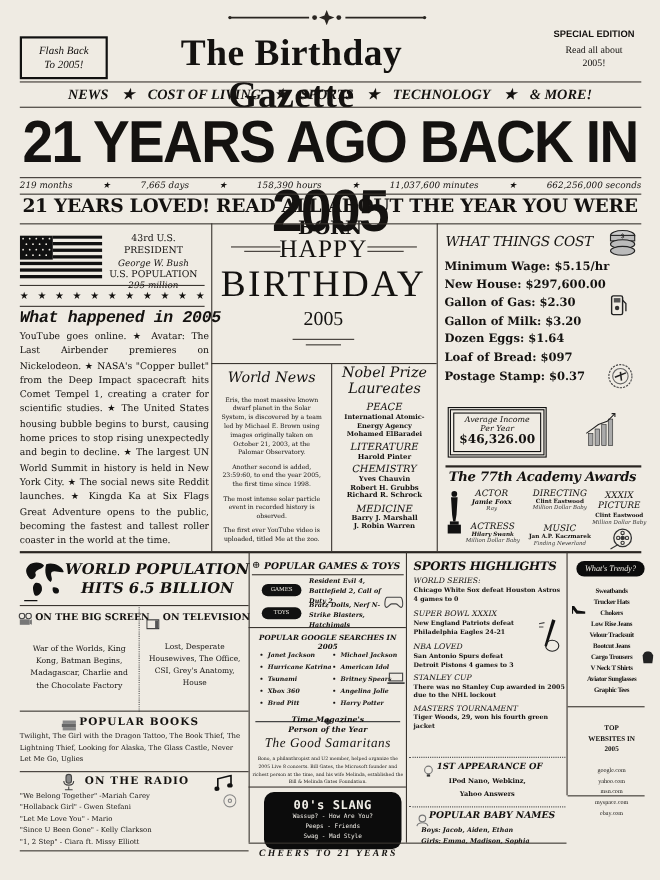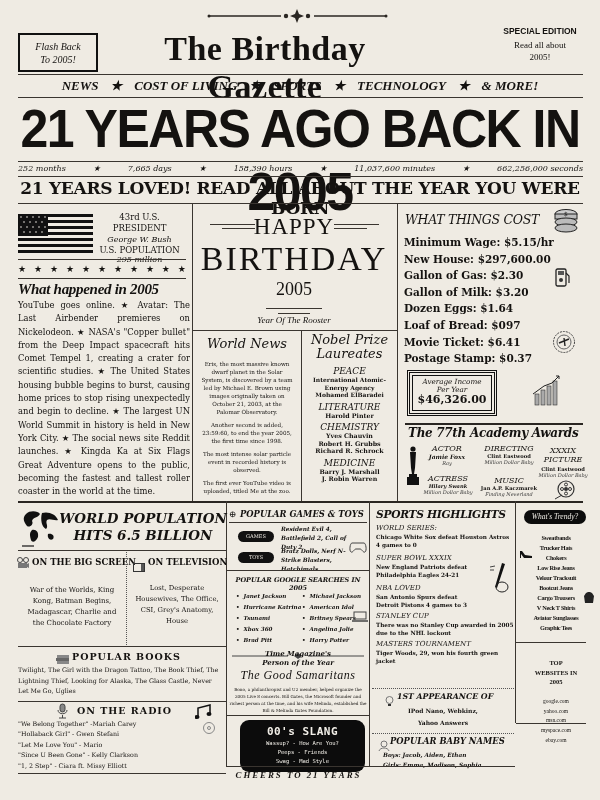--- a/index.html
+++ b/index.html
@@ -31,21 +31,21 @@
   .stats { top: 164px; left: 18px; width: 565px; display:flex; justify-content:space-between; font-size: 8px; font-style: italic; }
   .subhead { top: 178px; left: 0; width: 600px; text-align:center; font-family:"DejaVu Serif", serif; font-size: 17px; font-weight: bold; letter-spacing: -0.3px;}
 
   .body-s { font-size: 8.4px; line-height: 13.3px; text-align: justify; font-family: "DejaVu Serif", serif; }
 
   .flag { left: 18px; top: 214px; width: 75px; height: 40px; }
   .pres { left: 92px; top: 212px; width: 95px; text-align: center; font-size: 8.5px; line-height: 11px; }
 
   .stars-row { left: 18px; top: 264px; width: 168px; display:flex; justify-content:space-between; font-size: 9px; }
 
-  .whathead { left: 18px; top: 281px; font-size: 15px; font-style: italic; font-weight: bold; font-family: Liberation Serif, serif; letter-spacing: -0.3px; }
+  .whathead { left: 18px; top: 281px; font-size: 15px; font-style: italic; font-weight: bold; font-family: Liberation Mono, monospace; letter-spacing: -0.3px; }
 
   .hb { left: 194px; top: 212px; width: 200px; text-align:center; font-family: "Liberation Serif", serif; }
 
   .col-head { font-family: "DejaVu Serif", serif; font-style: italic; font-weight: normal; }
 
   .cost-list { left: 404px; top: 234px; font-family: "DejaVu Serif", serif; font-weight: bold; font-size: 10.5px; line-height: 16.6px; }
   .income { left: 407px; top: 370px; width: 90px; height: 46px; border: 3px double #111; border-width: 3px; outline: 1px solid #111; outline-offset: -6px; text-align:center; font-family: "DejaVu Serif", serif; }
 
   .award-grid { font-family: "DejaVu Serif", serif; text-align:center; }
   .script { font-family: "DejaVu Serif", serif; font-style: italic; font-size: 5px; color:#333; }
@@ -96,21 +96,21 @@
   <span>TECHNOLOGY</span>
     <span>★</span>
   <span>&amp; MORE!</span>
 </div>
 <div class="hline" style="left:18px;top:97px;width:565px;"></div>
 
 <div class="abs headline">21 YEARS AGO BACK IN 2005</div>
 
 <div class="hline" style="left:18px;top:161px;width:565px;"></div>
 <div class="abs stats">
-  <span>252 months</span>
+  <span>219 months</span>
     <span>★</span>
   <span>7,665 days</span>
     <span>★</span>
   <span>158,390 hours</span>
     <span>★</span>
   <span>11,037,600 minutes</span>
     <span>★</span>
   <span>662,256,000 seconds</span>
 </div>
 <div class="hline" style="left:18px;top:176px;width:565px;"></div>
@@ -184,21 +184,20 @@
     <div class="hline" style="left:16px;top:12px;width:45px;"></div>
     <div class="hline" style="left:28px;top:16px;width:33px;"></div>
     <div class="hline" style="left:140px;top:12px;width:45px;"></div>
     <div class="hline" style="left:140px;top:16px;width:33px;"></div>
     <div style="font-size:23px;letter-spacing:1px;line-height:30px;">HAPPY</div>
   </div>
   <div style="font-size:34px;letter-spacing:2px;line-height:34px;">BIRTHDAY</div>
   <div style="font-size:18px;line-height:24px;margin-top:1px;">2005</div>
   <div class="hline" style="left:72px;top:96px;width:56px;"></div>
   <div class="hline" style="left:84px;top:101px;width:32px;"></div>
-  <div class="it" style="font-size:9px;margin-top:14px;">Year Of The Rooster</div>
 </div>
 <div class="hline" style="left:192px;top:330px;width:205px;"></div>
 <div class="vline" style="left:301px;top:330px;height:171px;"></div>
 
 <div class="abs col-head c" style="left:194px;top:336px;width:106px;font-size:13px;">World News</div>
 <div class="abs c" style="left:200px;top:360px;width:94px;font-size:5.6px;line-height:8px;font-family:'DejaVu Serif',serif;">
   <p>Eris, the most massive known dwarf planet in the Solar System, is discovered by a team led by Michael E. Brown using images originally taken on October 21, 2003, at the Palomar Observatory.</p>
   <p style="margin-top:5px;">Another second is added, 23:59:60, to end the year 2005, the first time since 1998.</p>
   <p style="margin-top:5px;">The most intense solar particle event in recorded history is observed.</p>
   <p style="margin-top:5px;">The first ever YouTube video is uploaded, titled Me at the zoo.</p>
@@ -231,21 +230,20 @@
     <text x="13" y="8" font-size="6" text-anchor="middle" fill="#222">$</text>
   </svg>
 </div>
 <div class="abs cost-list">
   <div>Minimum Wage: $5.15/hr</div>
   <div>New House: $297,600.00</div>
   <div>Gallon of Gas: $2.30</div>
   <div>Gallon of Milk: $3.20</div>
   <div>Dozen Eggs: $1.64</div>
   <div>Loaf of Bread: $097</div>
-  <div>Movie Ticket: $6.41</div>
   <div>Postage Stamp: $0.37</div>
 </div>
 <div class="abs" style="left:555px;top:268px;">
   <svg width="16" height="20" viewBox="0 0 16 20">
     <rect x="1" y="1" width="10" height="17" rx="1.5" fill="none" stroke="#222" stroke-width="1.3"></rect>
     <rect x="3" y="3" width="6" height="4" fill="#555"></rect>
     <circle cx="6" cy="12" r="2" fill="#333"></circle>
     <path d="M11,5 L14,8 L14,15" fill="none" stroke="#222" stroke-width="1.2"></path>
   </svg>
 </div>

